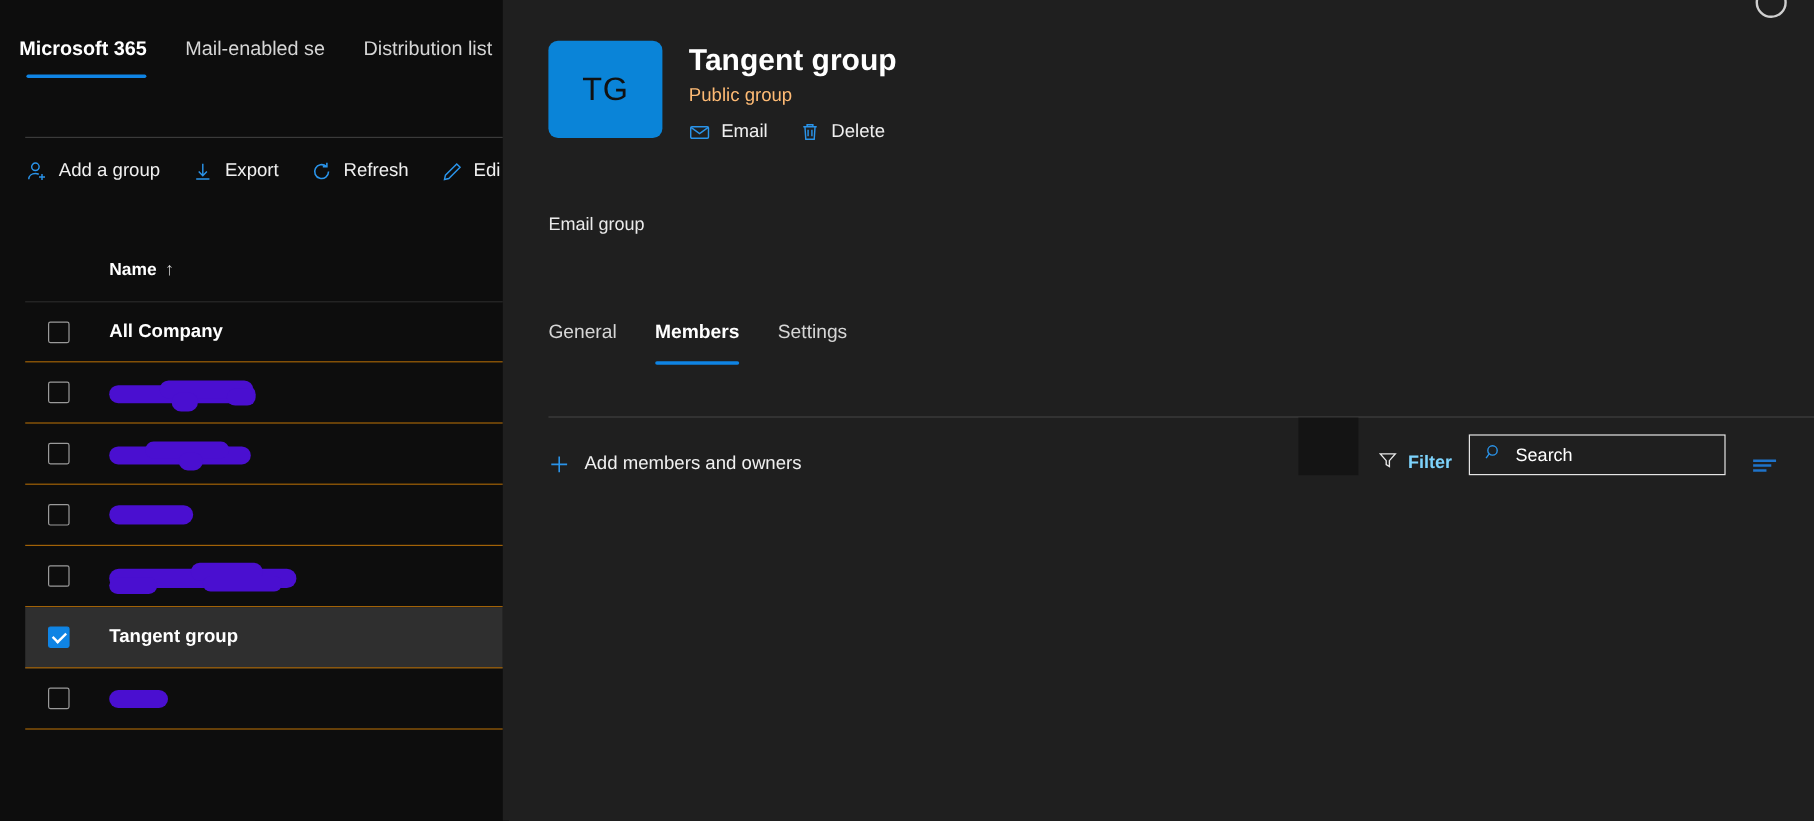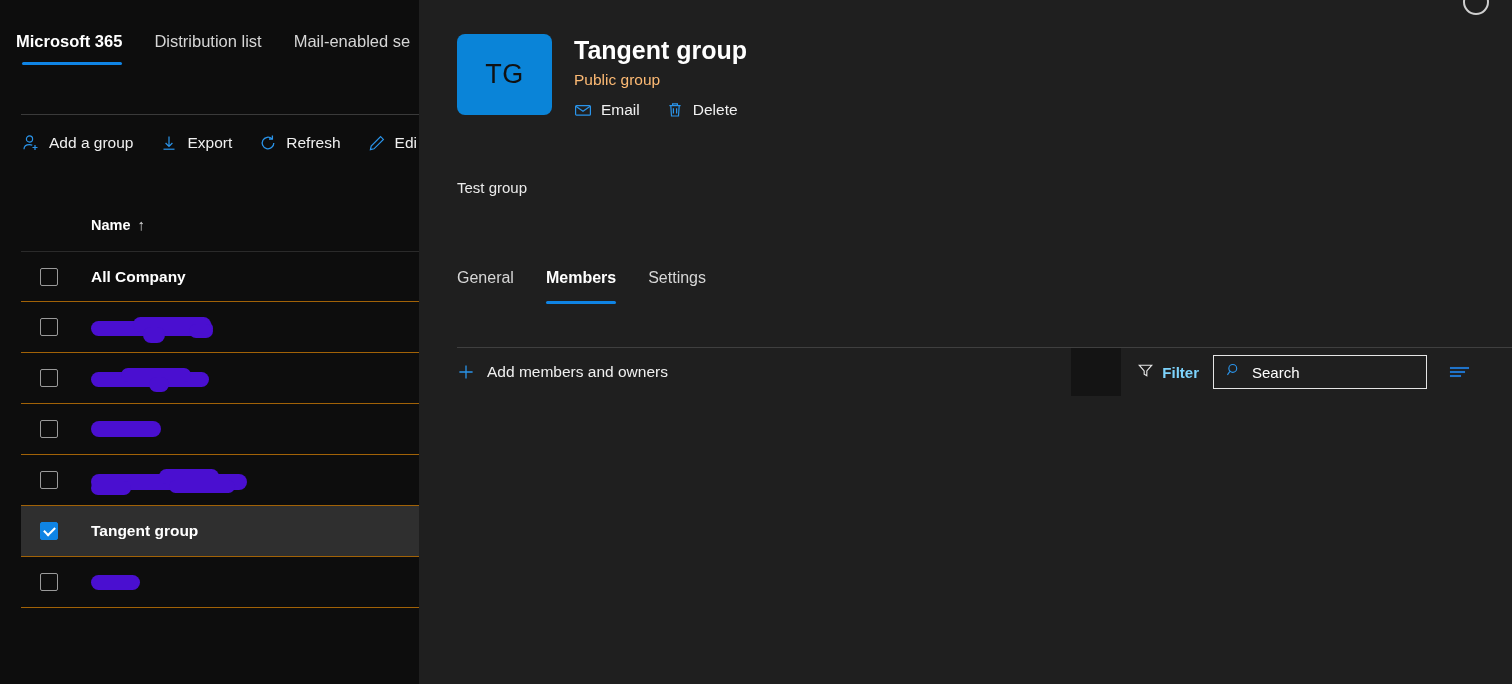--- a/index.html
+++ b/index.html
@@ -124,22 +124,22 @@
   .ptab.active { color: #ffffff; font-weight: 700; }
   .ptab.active .ptab-underline {
     position: absolute; left: 16px; right: 16px; top: 36px;
     height: 3px; background: #0f84e4; border-radius: 2px;
   }
 
   .ptoolbar-sep {
     position: absolute; left: 38px; top: 347px; right: 0; height: 1px; background: #3f3f3f;
   }
   .ptoolbar {
-    position: absolute; left: 38px; top: 348px; right: 11px; height: 48px;
-    display: flex; align-items: center;
+    position: absolute; left: 38px; top: 348px; right: 0; height: 48px;
+    display: flex; align-items: flex-end;
   }
   .add-members {
     display: flex; align-items: center; gap: 12px;
     color: #f0f0f0; font-size: 15.5px; cursor: pointer;
   }
   .add-members .ic { display: flex; align-items: center; justify-content: center; width: 18px; height: 18px; }
   .tb-spacer { flex: 1; }
   .blank-box { width: 50px; height: 48px; background: #141414; }
   .filter-btn {
     display: flex; align-items: center; gap: 8px; margin-left: 16px;
@@ -159,24 +159,24 @@
 <div class="page">
 
   <div class="bg-layer">
 
     <div class="tabstrip">
       <div class="tab active">
         <span>Microsoft 365</span>
         <span class="tab-underline"></span>
       </div>
       <div class="tab">
+        <span>Mail-enabled se</span>
+      </div>
+      <div class="tab">
         <span>Distribution list</span>
-      </div>
-      <div class="tab">
-        <span>Mail-enabled se</span>
       </div>
     </div>
 
     <div class="list-divider"></div>
 
     <div class="cmdbar">
       <div class="cmd">
         <span class="ic">
           <svg width="18" height="18" viewBox="0 0 18 18" fill="none" stroke="#2a94ea" stroke-width="1.2">
             <circle cx="7.5" cy="5" r="3.1"></circle>
@@ -306,21 +306,21 @@
                 <path d="M4.8 4.6l.7 10.4h7l.7-10.4"></path>
                 <path d="M7.4 7.2v5.4M10.6 7.2v5.4"></path>
               </svg>
             </span>
             <span>Delete</span>
           </div>
         </div>
       </div>
     </div>
 
-    <div class="pdesc">Test group</div>
+    <div class="pdesc">Email group</div>
 
     <div class="ptabs">
       <div class="ptab">
         <span>General</span>
       </div>
       <div class="ptab active">
         <span>Members</span>
         <span class="ptab-underline"></span>
       </div>
       <div class="ptab">

